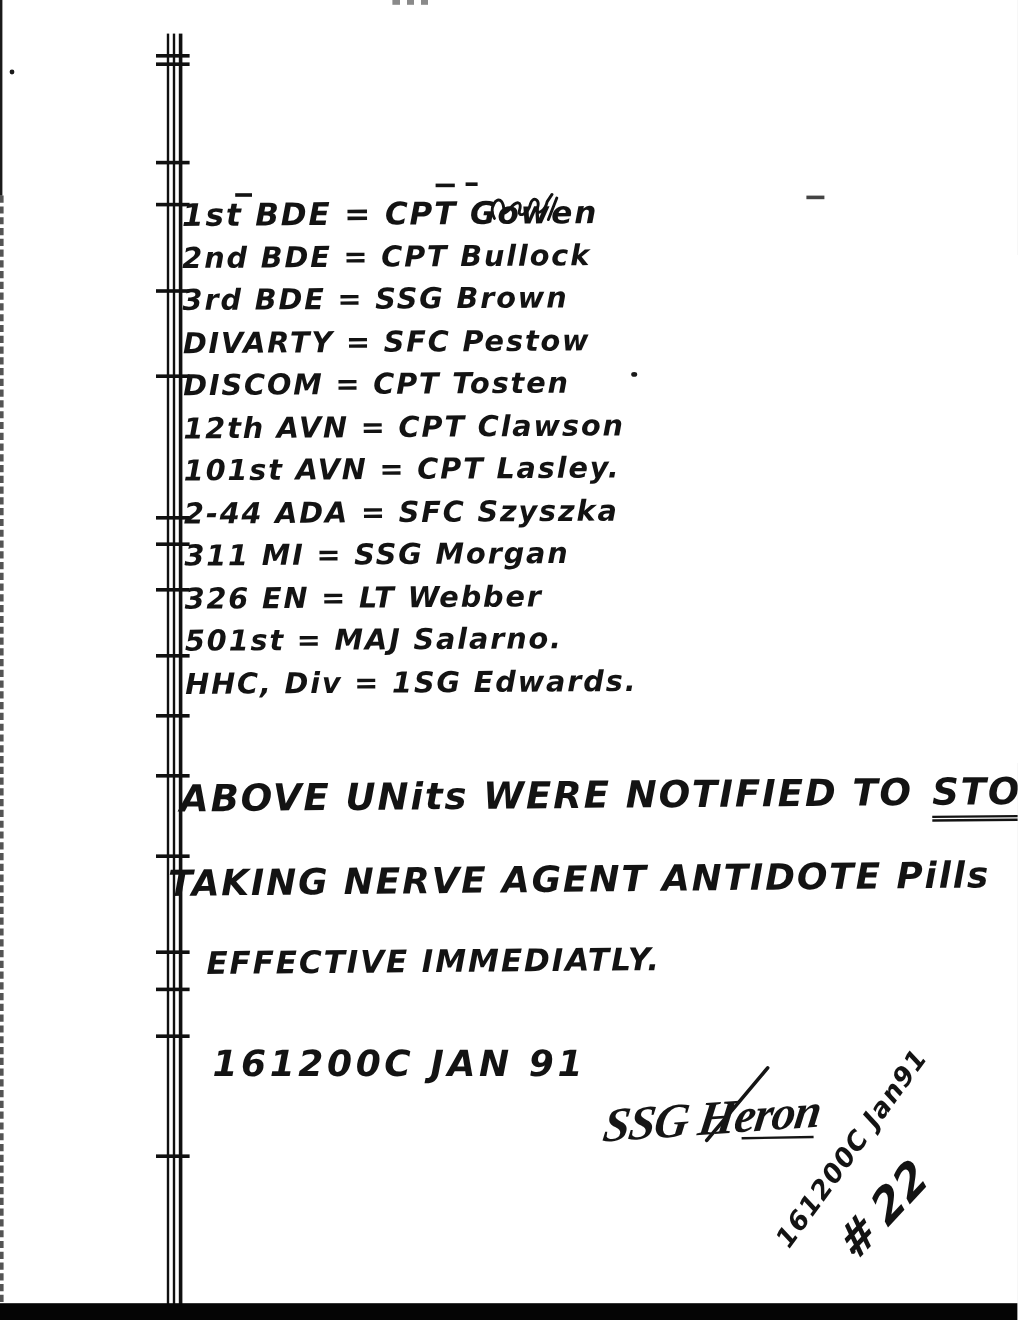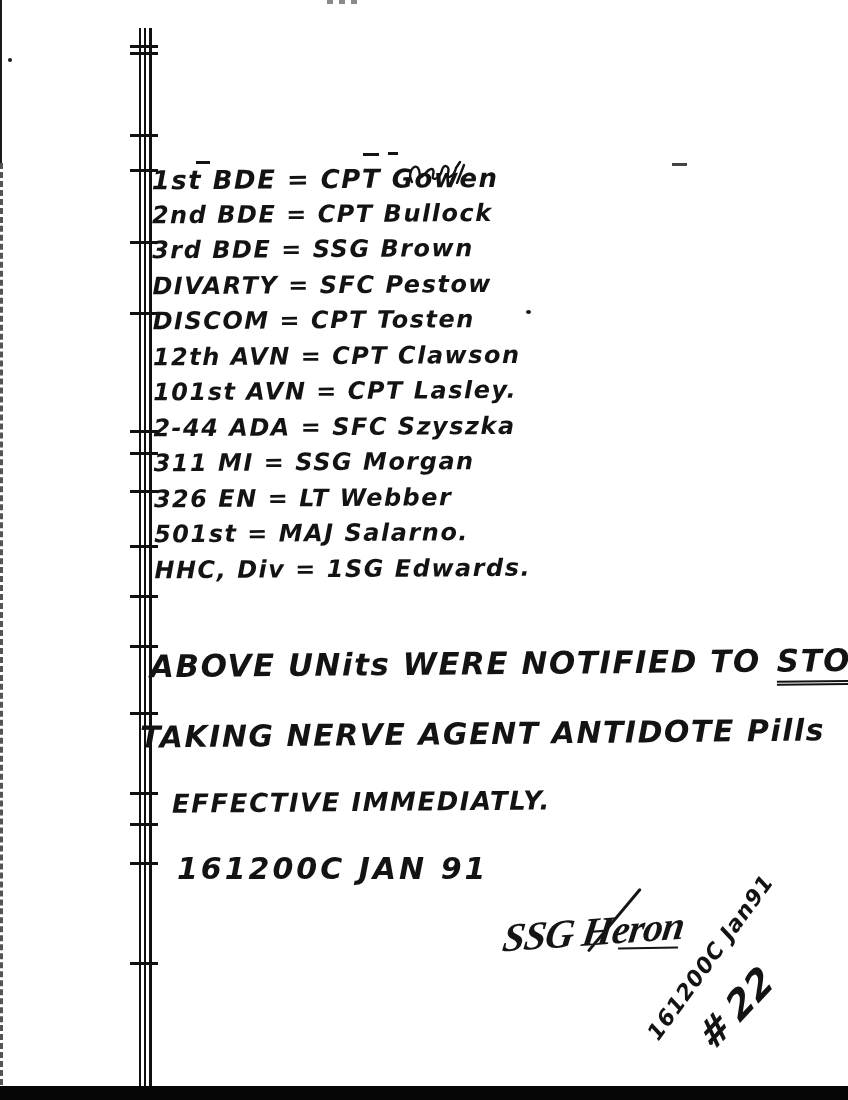--- a/index.html
+++ b/index.html
@@ -23,21 +23,21 @@
   
   .roster{position:absolute;left:153px;top:164px;transform:rotate(-0.4deg);}
   .roster .line{height:35.5px;font-size:24px;}
   .roster .line.first{font-size:26px;}
   
   .bl{position:absolute;}
   .bl1{left:150px;top:645px;font-size:31px;transform:rotate(-0.5deg);}
   .stop{margin-left:16px;text-decoration:underline double;text-decoration-thickness:2px;text-underline-offset:9px;}
   .bl2{left:140px;top:716px;font-size:30px;transform:rotate(-0.6deg);}
   .bl3{left:172px;top:787px;font-size:26px;transform:rotate(-0.5deg);}
-  .bl4{left:177px;top:851px;font-size:30px;letter-spacing:3px;}
+  .bl4{left:177px;top:870px;font-size:30px;letter-spacing:3px;}
   
   .sig{
     position:absolute;left:503px;top:908px;font-family:"Liberation Serif",serif;
     font-style:italic;font-weight:700;font-size:40px;letter-spacing:-1px;
     transform:rotate(-4deg) skewX(-12deg);white-space:nowrap;color:#151515;
   }
   .sig-slash{position:absolute;left:588px;top:950px;width:82px;height:3px;background:#151515;
     transform:rotate(-50deg);transform-origin:left center;border-radius:2px;}
   .sig-tail{position:absolute;left:618px;top:947px;width:60px;height:2px;background:#151515;transform:rotate(-1deg);}
   .diag{position:absolute;font-family:"DejaVu Sans",sans-serif;font-style:italic;font-weight:700;

